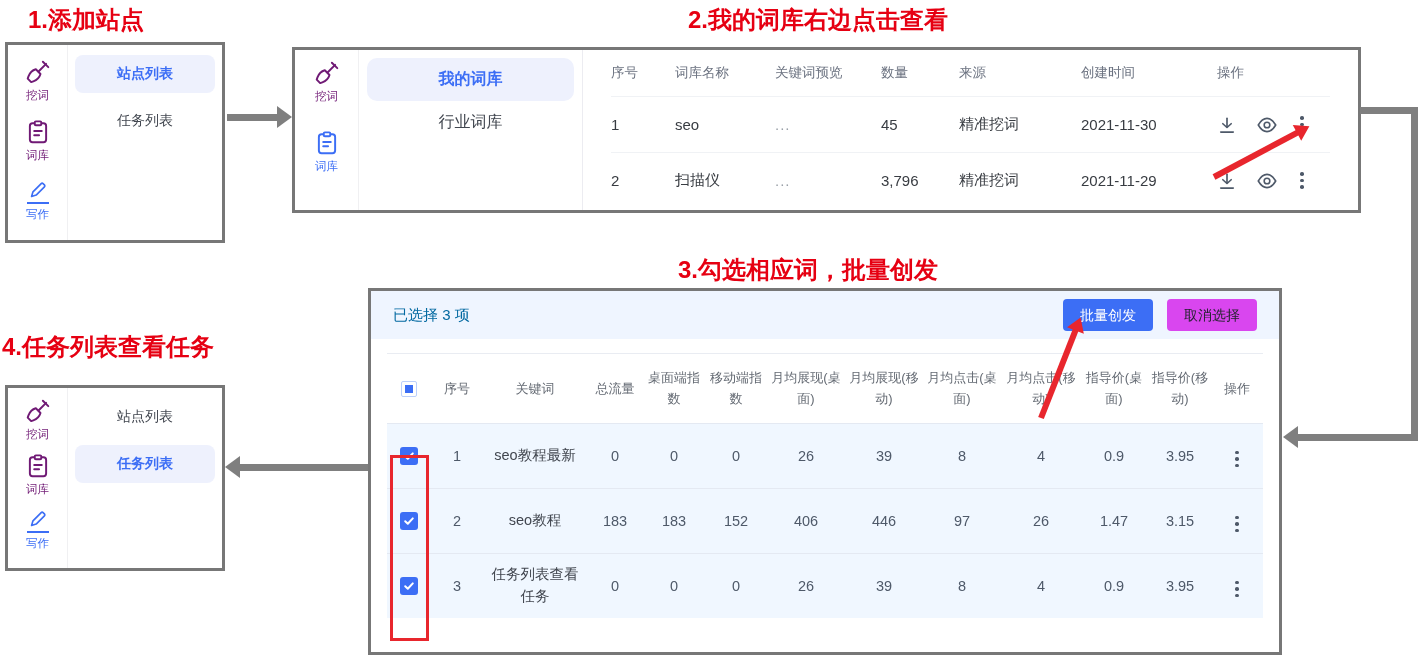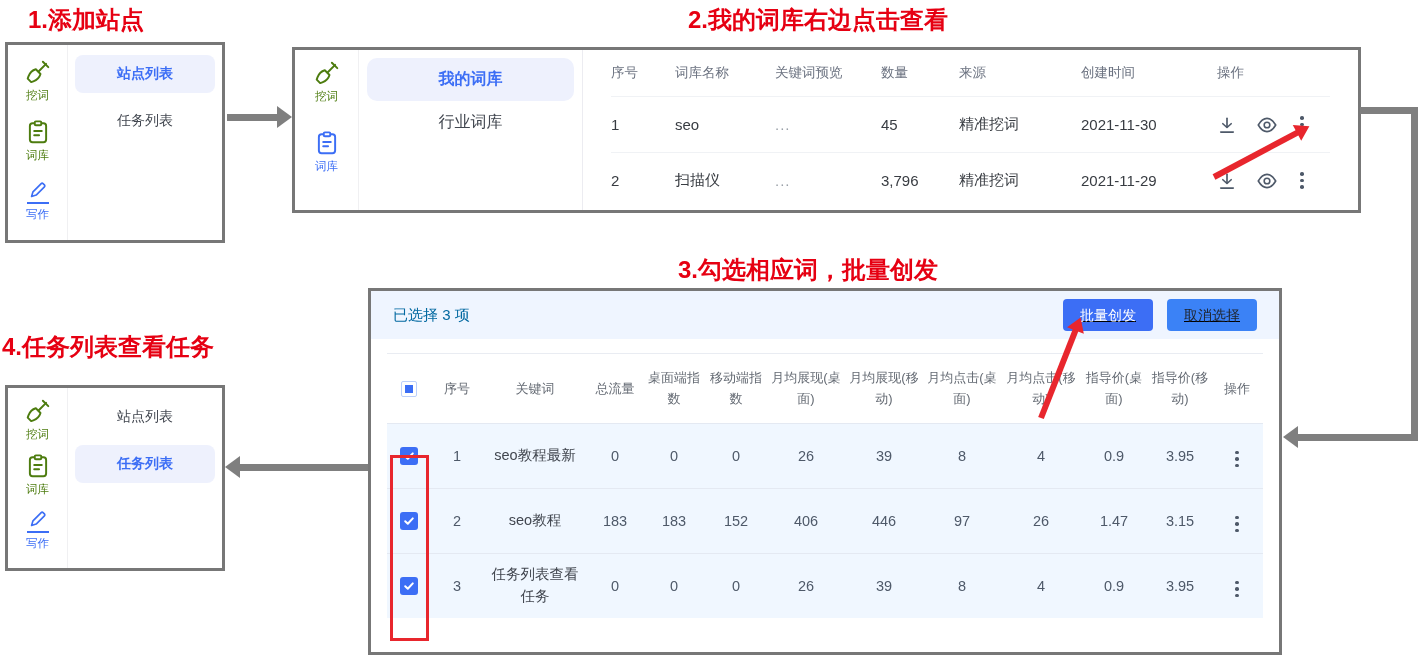--- a/index.html
+++ b/index.html
@@ -18,21 +18,21 @@
   #p1{left:5px;top:42px;width:220px;height:201px}
   #p2{left:292px;top:47px;width:1069px;height:166px}
   #p3{left:368px;top:288px;width:914px;height:367px;display:block;}
   #p4{left:5px;top:385px;width:220px;height:186px}
 
   
   .rail{width:60px;border-right:1px solid #f0f0f2;display:flex;flex-direction:column;align-items:center;
         padding-top:14px;gap:16px;box-sizing:border-box;flex-shrink:0;}
   #p4 .rail{padding-top:10px;gap:11px}
   #p2 .rail{width:64px;padding-top:10px;gap:26px}
-  .rail-item{display:flex;flex-direction:column;align-items:center;gap:3px;color:#4d7c0f;cursor:pointer;}
+  .rail-item{display:flex;flex-direction:column;align-items:center;gap:3px;color:#701a75;cursor:pointer;}
   .rail-item.active{color:#3c6ef5}
   .rlabel{font-size:11.5px;}
   .ricon{display:flex;}
   .ricon.underlined{border-bottom:2.5px solid #3c6ef5;padding-bottom:1px;}
 
   
   .pmenu{flex:1;padding:10px 7px;display:flex;flex-direction:column;gap:9px;}
   .mitem{height:38px;display:flex;align-items:center;justify-content:center;font-size:14px;
          color:#41464f;border-radius:8px;cursor:pointer;}
   .mitem.active{background:#eef1fd;color:#3c6ef5;font-weight:bold;}
@@ -46,25 +46,25 @@
   .p2row{display:flex;align-items:center;height:55px;border-top:1px solid #f0f2f5;font-size:15px;color:#383c42;}
   .p2c0{width:64px}.p2c1{width:100px}.p2c2{width:106px}.p2c3{width:78px}.p2c4{width:122px}
   .p2c5{width:136px}.p2c6{width:106px}
   .dots{color:#9aa0a8;letter-spacing:1px;}
   .opscell{display:flex;align-items:center;gap:19px;color:#4e5969;}
   .opscell .op{display:flex;cursor:pointer;}
 
   
   .selbar{height:48px;background:#eff5ff;display:flex;align-items:center;padding:0 22px;}
   .selbar-text{font-size:15px;color:#0369a1;}
-  .selbar-buttons{margin-left:auto;display:flex;gap:14px;text-decoration:underline;}
+  .selbar-buttons{margin-left:auto;display:flex;gap:14px;}
   .btn{font-size:14px;padding:8px 17px;border-radius:4px;border:none;cursor:pointer;
        font-family:inherit;line-height:1.2;}
   .btn-primary{background:#3c6ef5;color:#fff;}
-  .btn-plain{background:#3b82f6;color:#1f2329;}
+  .btn-plain{background:#d946ef;color:#1f2329;}
   .t3{margin:14px 16px 0;border-top:1px solid #e9ecf2;}
   .t3head{display:flex;align-items:center;padding:13px 0;color:#646a73;font-size:13px;line-height:1.65;}
   .t3hcell{text-align:center;padding:0 3px;box-sizing:border-box;}
   .t3row{display:flex;align-items:center;min-height:64px;background:#f0f7ff;
          border-top:1px solid #e4e9f2;font-size:14.5px;color:#4e5969;}
   .t3cell{text-align:center;padding:0 3px;box-sizing:border-box;}
   .kwcell{text-align:center;line-height:1.5;color:#41464f;}
   .w-check{width:44px}.w-idx{width:52px}.w-kw{width:104px}.w-flow{width:56px}.w-di{width:62px}
   .w-mi{width:62px}.w-ed{width:78px}.w-em{width:78px}.w-cd{width:78px}.w-cm{width:80px}
   .w-gd{width:66px}.w-gm{width:66px}.w-ops{width:48px}

